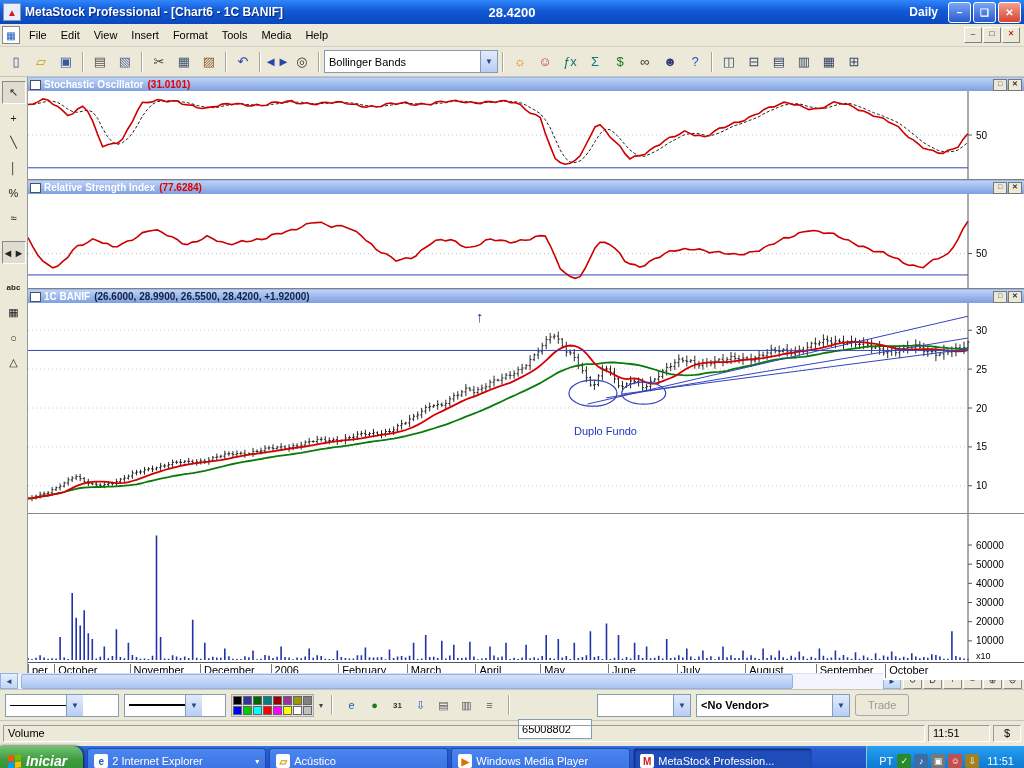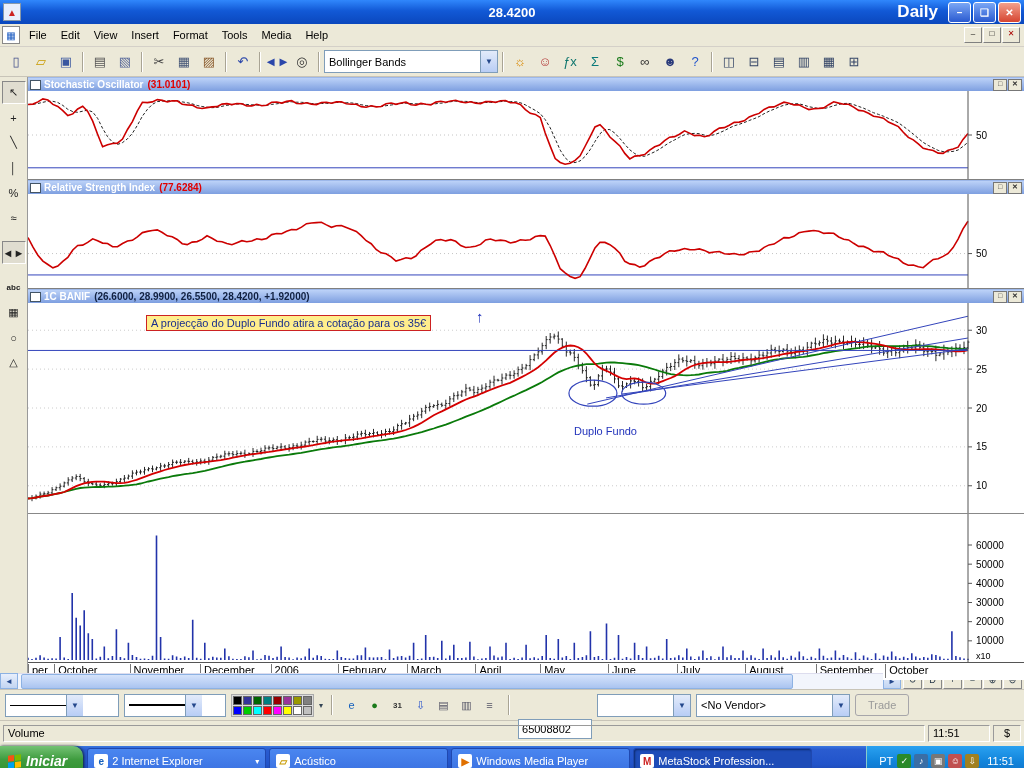--- a/index.html
+++ b/index.html
@@ -7,21 +7,21 @@
     font-family:"Liberation Sans",sans-serif;font-size:11px;background:#ECE9D8;color:#000;
     user-select:none;}
   
   .titlebar{height:24px;background:linear-gradient(180deg,#3087fc 0%,#1259d6 45%,#0a47bd 100%);
     display:flex;align-items:center;padding:0 3px;color:#fff;position:relative;}
   .app-icon{width:16px;height:16px;background:#e8eefc;border:1px solid #89a;display:flex;
     align-items:center;justify-content:center;color:#c22;font-size:10px;margin-right:4px;}
   .title-text{font-weight:bold;font-size:12px;text-shadow:1px 1px 1px #03266e;white-space:nowrap;}
   .title-center{position:absolute;left:50%;transform:translateX(-50%);font-weight:bold;font-size:13px;}
   .title-right{margin-left:auto;display:flex;align-items:center;gap:2px;}
-  .periodicity{font-weight:bold;font-size:17px;margin-right:8px;}
+  .periodicity{font-weight:bold;font-size:12px;margin-right:8px;}
   .winbtn{width:21px;height:19px;border-radius:3px;border:1px solid #fff;display:flex;align-items:center;
     justify-content:center;font-size:10px;font-weight:bold;color:#fff;
     background:linear-gradient(180deg,#7aa7f5,#2a5ad0);}
   .winbtn.close{background:linear-gradient(180deg,#f2a08c,#d64531);}
   
   .menubar{height:22px;background:#ECE9D8;border-bottom:1px solid #d4d0c8;display:flex;align-items:center;padding:0 2px;}
   .mdi-icon{width:16px;height:16px;background:#fff;border:1px solid #888;color:#1a5ac0;font-size:10px;
     display:flex;align-items:center;justify-content:center;margin-right:2px;}
   .menu-item{padding:2px 7px;cursor:default;}
   .menu-right{margin-left:auto;display:flex;gap:1px;padding-right:2px;}
@@ -114,20 +114,21 @@
     justify-content:center;color:#fff;}
   .trayclock{font-size:11px;margin-left:4px;}
 </style>
 </head>
 <body>
 
 <div class="screen">
 
   <div class="titlebar">
     <span class="app-icon">▲</span>
+    <span class="title-text">MetaStock Professional - [Chart6 - 1C BANIF]</span>
     <span class="title-center">28.4200</span>
     <span class="title-right">
       <span class="periodicity">Daily</span>
       <span class="winbtn">–</span>
       <span class="winbtn">❑</span>
       <span class="winbtn close">✕</span>
     </span>
   </div>
 
   <div class="menubar">
@@ -289,21 +290,20 @@
               <text x="948" y="186.27777777777777" font-size="10" fill="#000000">10</text>
               <line x1="940" y1="143.88888888888889" x2="944" y2="143.88888888888889" stroke="#555555"></line>
               <text x="948" y="147.38888888888889" font-size="10" fill="#000000">15</text>
               <line x1="940" y1="105" x2="944" y2="105" stroke="#555555"></line>
               <text x="948" y="108.5" font-size="10" fill="#000000">20</text>
               <line x1="940" y1="66.11111111111111" x2="944" y2="66.11111111111111" stroke="#555555"></line>
               <text x="948" y="69.61111111111111" font-size="10" fill="#000000">25</text>
               <line x1="940" y1="27.22222222222222" x2="944" y2="27.22222222222222" stroke="#555555"></line>
               <text x="948" y="30.72222222222222" font-size="10" fill="#000000">30</text>
             </svg>
-          <div class="annotation">A projecção do Duplo Fundo atira a cotação para os 35€</div>
           <div class="up-arrow">↑</div>
           <div class="callout">Duplo Fundo</div>
         </div>
         <div class="chartwrap" style="border-top:1px solid #888;">
           <svg id="svg-vol" width="996" height="148">
               <rect x="0" y="0" width="996" height="148" fill="#ffffff"></rect>
               <path d="M0.0 146L0.0 143.8M4.0 146L4.0 145.1M8.0 146L8.0 143.8M12.1 146L12.1 141.2M16.1 146L16.1 143.5M20.1 146L20.1 144.8M24.1 146L24.1 144.3M28.1 146L28.1 144.4M32.1 146L32.1 123.0M36.2 146L36.2 143.4M40.2 146L40.2 145.0M44.2 146L44.2 78.9M48.2 146L48.2 103.8M52.2 146L52.2 111.5M56.2 146L56.2 96.2M60.3 146L60.3 119.2M64.3 146L64.3 124.9M68.3 146L68.3 144.4M72.3 146L72.3 142.8M76.3 146L76.3 132.6M80.3 146L80.3 144.3M84.4 146L84.4 142.1M88.4 146L88.4 115.3M92.4 146L92.4 143.1M96.4 146L96.4 144.2M100.4 146L100.4 128.8M104.4 146L104.4 141.1M108.5 146L108.5 142.9M112.5 146L112.5 144.8M116.5 146L116.5 144.6M120.5 146L120.5 144.9M124.5 146L124.5 141.8M128.5 146L128.5 21.4M132.6 146L132.6 123.0M136.6 146L136.6 144.4M140.6 146L140.6 144.8M144.6 146L144.6 141.3M148.6 146L148.6 142.4M152.6 146L152.6 144.1M156.7 146L156.7 142.5M160.7 146L160.7 143.9M164.7 146L164.7 105.8M168.7 146L168.7 143.8M172.7 146L172.7 144.8M176.8 146L176.8 128.8M180.8 146L180.8 144.2M184.8 146L184.8 142.7M188.8 146L188.8 143.4M192.8 146L192.8 143.7M196.8 146L196.8 134.5M200.9 146L200.9 142.3M204.9 146L204.9 144.8M208.9 146L208.9 145.0M212.9 146L212.9 145.1M216.9 146L216.9 142.2M220.9 146L220.9 143.2M225.0 146L225.0 136.4M229.0 146L229.0 145.2M233.0 146L233.0 144.7M237.0 146L237.0 141.1M241.0 146L241.0 141.8M245.0 146L245.0 144.1M249.1 146L249.1 142.8M253.1 146L253.1 132.6M257.1 146L257.1 143.1M261.1 146L261.1 143.4M265.1 146L265.1 145.2M269.1 146L269.1 143.4M273.2 146L273.2 144.2M277.2 146L277.2 142.4M281.2 146L281.2 134.5M285.2 146L285.2 143.7M289.2 146L289.2 141.3M293.2 146L293.2 141.9M297.3 146L297.3 144.8M301.3 146L301.3 145.0M305.3 146L305.3 144.9M309.3 146L309.3 136.4M313.3 146L313.3 143.0M317.4 146L317.4 144.1M321.4 146L321.4 144.5M325.4 146L325.4 144.6M329.4 146L329.4 141.2M333.4 146L333.4 141.2M337.4 146L337.4 133.5M341.5 146L341.5 143.3M345.5 146L345.5 143.4M349.5 146L349.5 143.3M353.5 146L353.5 143.0M357.5 146L357.5 145.2M361.5 146L361.5 135.5M365.6 146L365.6 144.1M369.6 146L369.6 142.4M373.6 146L373.6 142.0M377.6 146L377.6 143.6M381.6 146L381.6 141.8M385.6 146L385.6 128.8M389.7 146L389.7 144.9M393.7 146L393.7 144.4M397.7 146L397.7 121.1M401.7 146L401.7 143.0M405.7 146L405.7 142.8M409.7 146L409.7 144.1M413.8 146L413.8 126.8M417.8 146L417.8 144.6M421.8 146L421.8 141.5M425.8 146L425.8 130.7M429.8 146L429.8 144.1M433.8 146L433.8 144.0M437.9 146L437.9 143.5M441.9 146L441.9 127.8M445.9 146L445.9 142.6M449.9 146L449.9 145.2M453.9 146L453.9 144.6M457.9 146L457.9 144.1M462.0 146L462.0 132.6M466.0 146L466.0 141.5M470.0 146L470.0 143.6M474.0 146L474.0 142.4M478.0 146L478.0 128.8M482.1 146L482.1 144.9M486.1 146L486.1 143.8M490.1 146L490.1 145.1M494.1 146L494.1 143.4M498.1 146L498.1 130.7M502.1 146L502.1 144.3M506.2 146L506.2 143.3M510.2 146L510.2 144.5M514.2 146L514.2 142.0M518.2 146L518.2 121.1M522.2 146L522.2 144.1M526.2 146L526.2 144.8M530.3 146L530.3 124.9M534.3 146L534.3 143.6M538.3 146L538.3 142.1M542.3 146L542.3 144.9M546.3 146L546.3 128.8M550.3 146L550.3 144.1M554.4 146L554.4 143.0M558.4 146L558.4 141.3M562.4 146L562.4 117.3M566.4 146L566.4 143.1M570.4 146L570.4 142.0M574.4 146L574.4 144.9M578.5 146L578.5 109.6M582.5 146L582.5 144.9M586.5 146L586.5 143.7M590.5 146L590.5 121.1M594.5 146L594.5 144.7M598.5 146L598.5 143.0M602.6 146L602.6 144.4M606.6 146L606.6 128.8M610.6 146L610.6 140.9M614.6 146L614.6 144.1M618.6 146L618.6 132.6M622.6 146L622.6 144.3M626.7 146L626.7 143.7M630.7 146L630.7 141.7M634.7 146L634.7 144.4M638.7 146L638.7 124.9M642.7 146L642.7 144.1M646.8 146L646.8 143.5M650.8 146L650.8 141.2M654.8 146L654.8 143.5M658.8 146L658.8 134.5M662.8 146L662.8 142.5M666.8 146L666.8 144.9M670.9 146L670.9 142.4M674.9 146L674.9 136.4M678.9 146L678.9 143.9M682.9 146L682.9 142.2M686.9 146L686.9 145.2M690.9 146L690.9 142.8M695.0 146L695.0 132.6M699.0 146L699.0 143.3M703.0 146L703.0 141.3M707.0 146L707.0 144.1M711.0 146L711.0 144.1M715.0 146L715.0 136.4M719.1 146L719.1 143.8M723.1 146L723.1 141.3M727.1 146L727.1 143.8M731.1 146L731.1 144.9M735.1 146L735.1 134.5M739.1 146L739.1 144.1M743.2 146L743.2 141.3M747.2 146L747.2 143.5M751.2 146L751.2 136.4M755.2 146L755.2 143.2M759.2 146L759.2 144.8M763.2 146L763.2 141.8M767.3 146L767.3 143.5M771.3 146L771.3 137.4M775.3 146L775.3 142.2M779.3 146L779.3 144.7M783.3 146L783.3 142.8M787.4 146L787.4 144.2M791.4 146L791.4 134.5M795.4 146L795.4 141.8M799.4 146L799.4 144.2M803.4 146L803.4 143.4M807.4 146L807.4 136.4M811.5 146L811.5 143.8M815.5 146L815.5 141.1M819.5 146L819.5 143.2M823.5 146L823.5 144.8M827.5 146L827.5 138.3M831.5 146L831.5 144.7M835.6 146L835.6 141.6M839.6 146L839.6 143.4M843.6 146L843.6 145.1M847.6 146L847.6 139.3M851.6 146L851.6 144.8M855.6 146L855.6 141.4M859.7 146L859.7 142.8M863.7 146L863.7 137.4M867.7 146L867.7 142.3M871.7 146L871.7 144.2M875.7 146L875.7 142.8M879.7 146L879.7 144.0M883.8 146L883.8 139.3M887.8 146L887.8 142.4M891.8 146L891.8 144.2M895.8 146L895.8 142.9M899.8 146L899.8 143.8M903.8 146L903.8 140.3M907.9 146L907.9 141.0M911.9 146L911.9 142.6M915.9 146L915.9 144.8M919.9 146L919.9 144.7M923.9 146L923.9 117.3M927.9 146L927.9 142.0M932.0 146L932.0 143.3M936.0 146L936.0 144.6M940.0 146L940.0 144.8" stroke="#2233aa" stroke-width="1.6" fill="none"></path>
               <line x1="940" y1="0" x2="940" y2="148" stroke="#555555"></line>
               <line x1="940" y1="126.83333333333333" x2="944" y2="126.83333333333333" stroke="#555555"></line>
               <text x="948" y="130.33333333333331" font-size="10" fill="#000000">10000</text>
@@ -394,21 +394,21 @@
         <span class="tbtn small" style="color: rgb(85, 85, 102);">▤</span>
         <span class="tbtn small" style="color: rgb(85, 85, 102);">▥</span>
         <span class="tbtn small" style="color: rgb(85, 85, 102);">≡</span>
       </span>
     <span class="tsep"></span>
     <input class="field" style="width: 66px; margin-top: 48px;" value="65008802">
     <span class="combo" style="width:88px;">
       <span class="cval"></span>
       <span class="carrow">▼</span>
     </span>
-    <span class="combo" style="width:148px;">
+    <span class="combo" style="width:148px;font-weight:bold;">
       <span class="cval">&lt;No Vendor&gt;</span>
       <span class="carrow">▼</span>
     </span>
     <span class="btn">Trade</span>
   </div>
 
   <div class="statusbar">
     <span class="scell grow">Volume</span>
     <span class="scell" style="width:52px;">11:51</span>
     <span class="scell" style="width:18px;text-align:center;">$</span>

